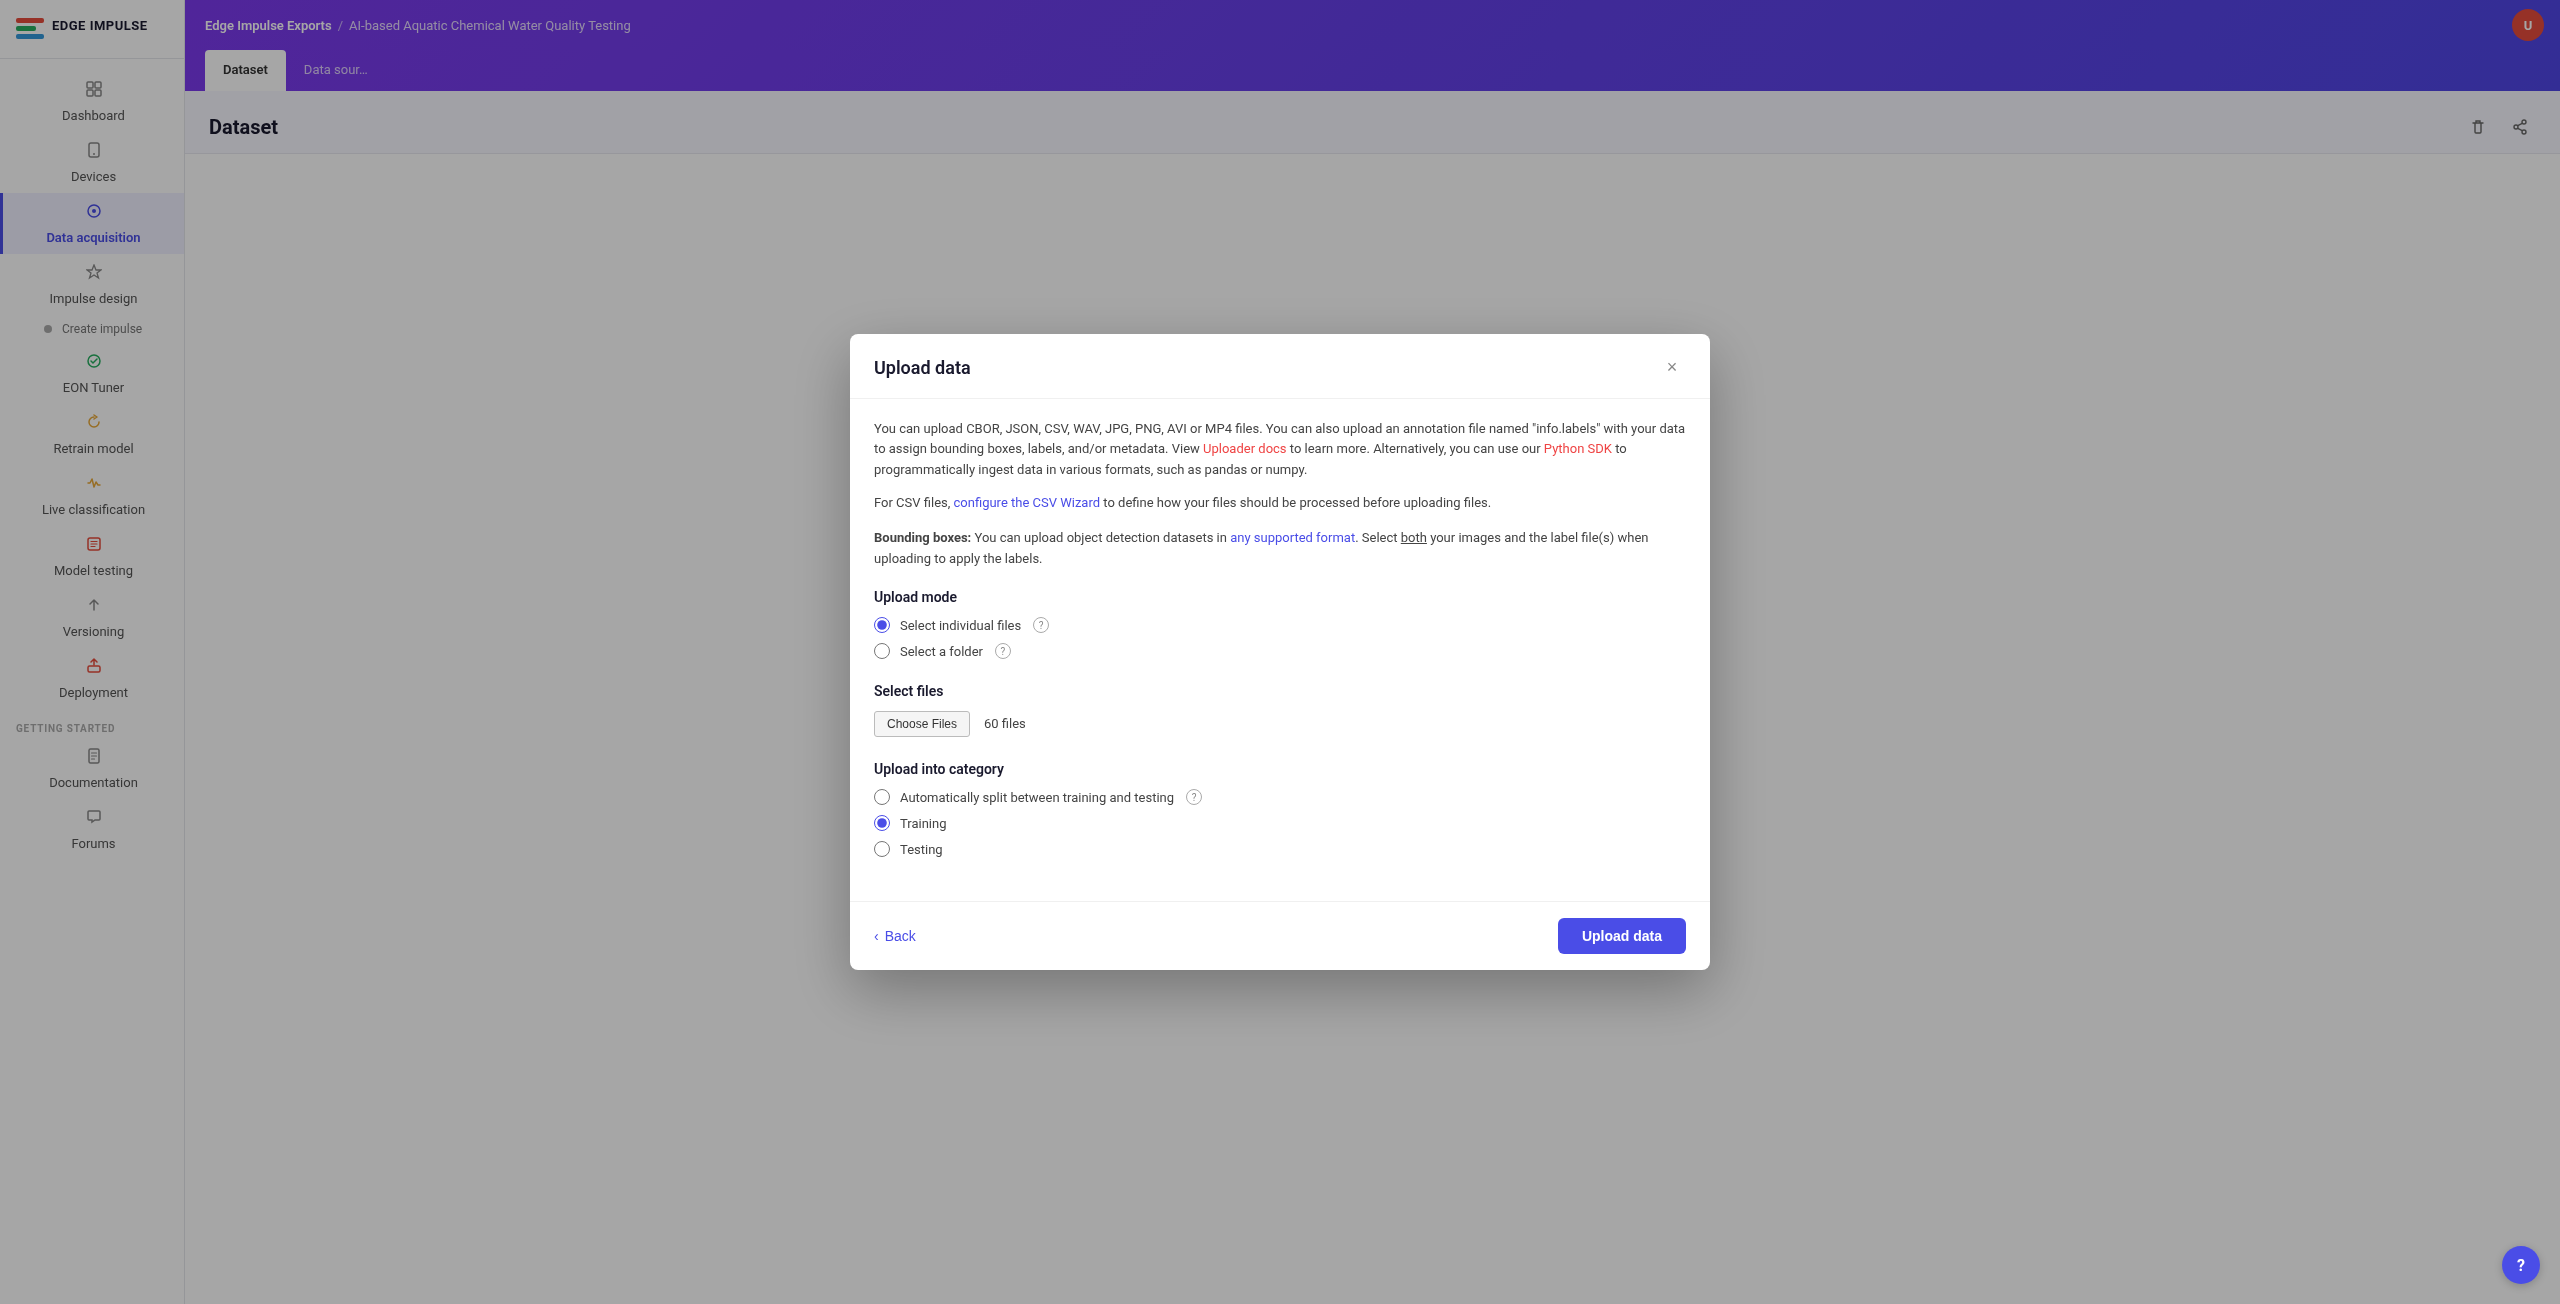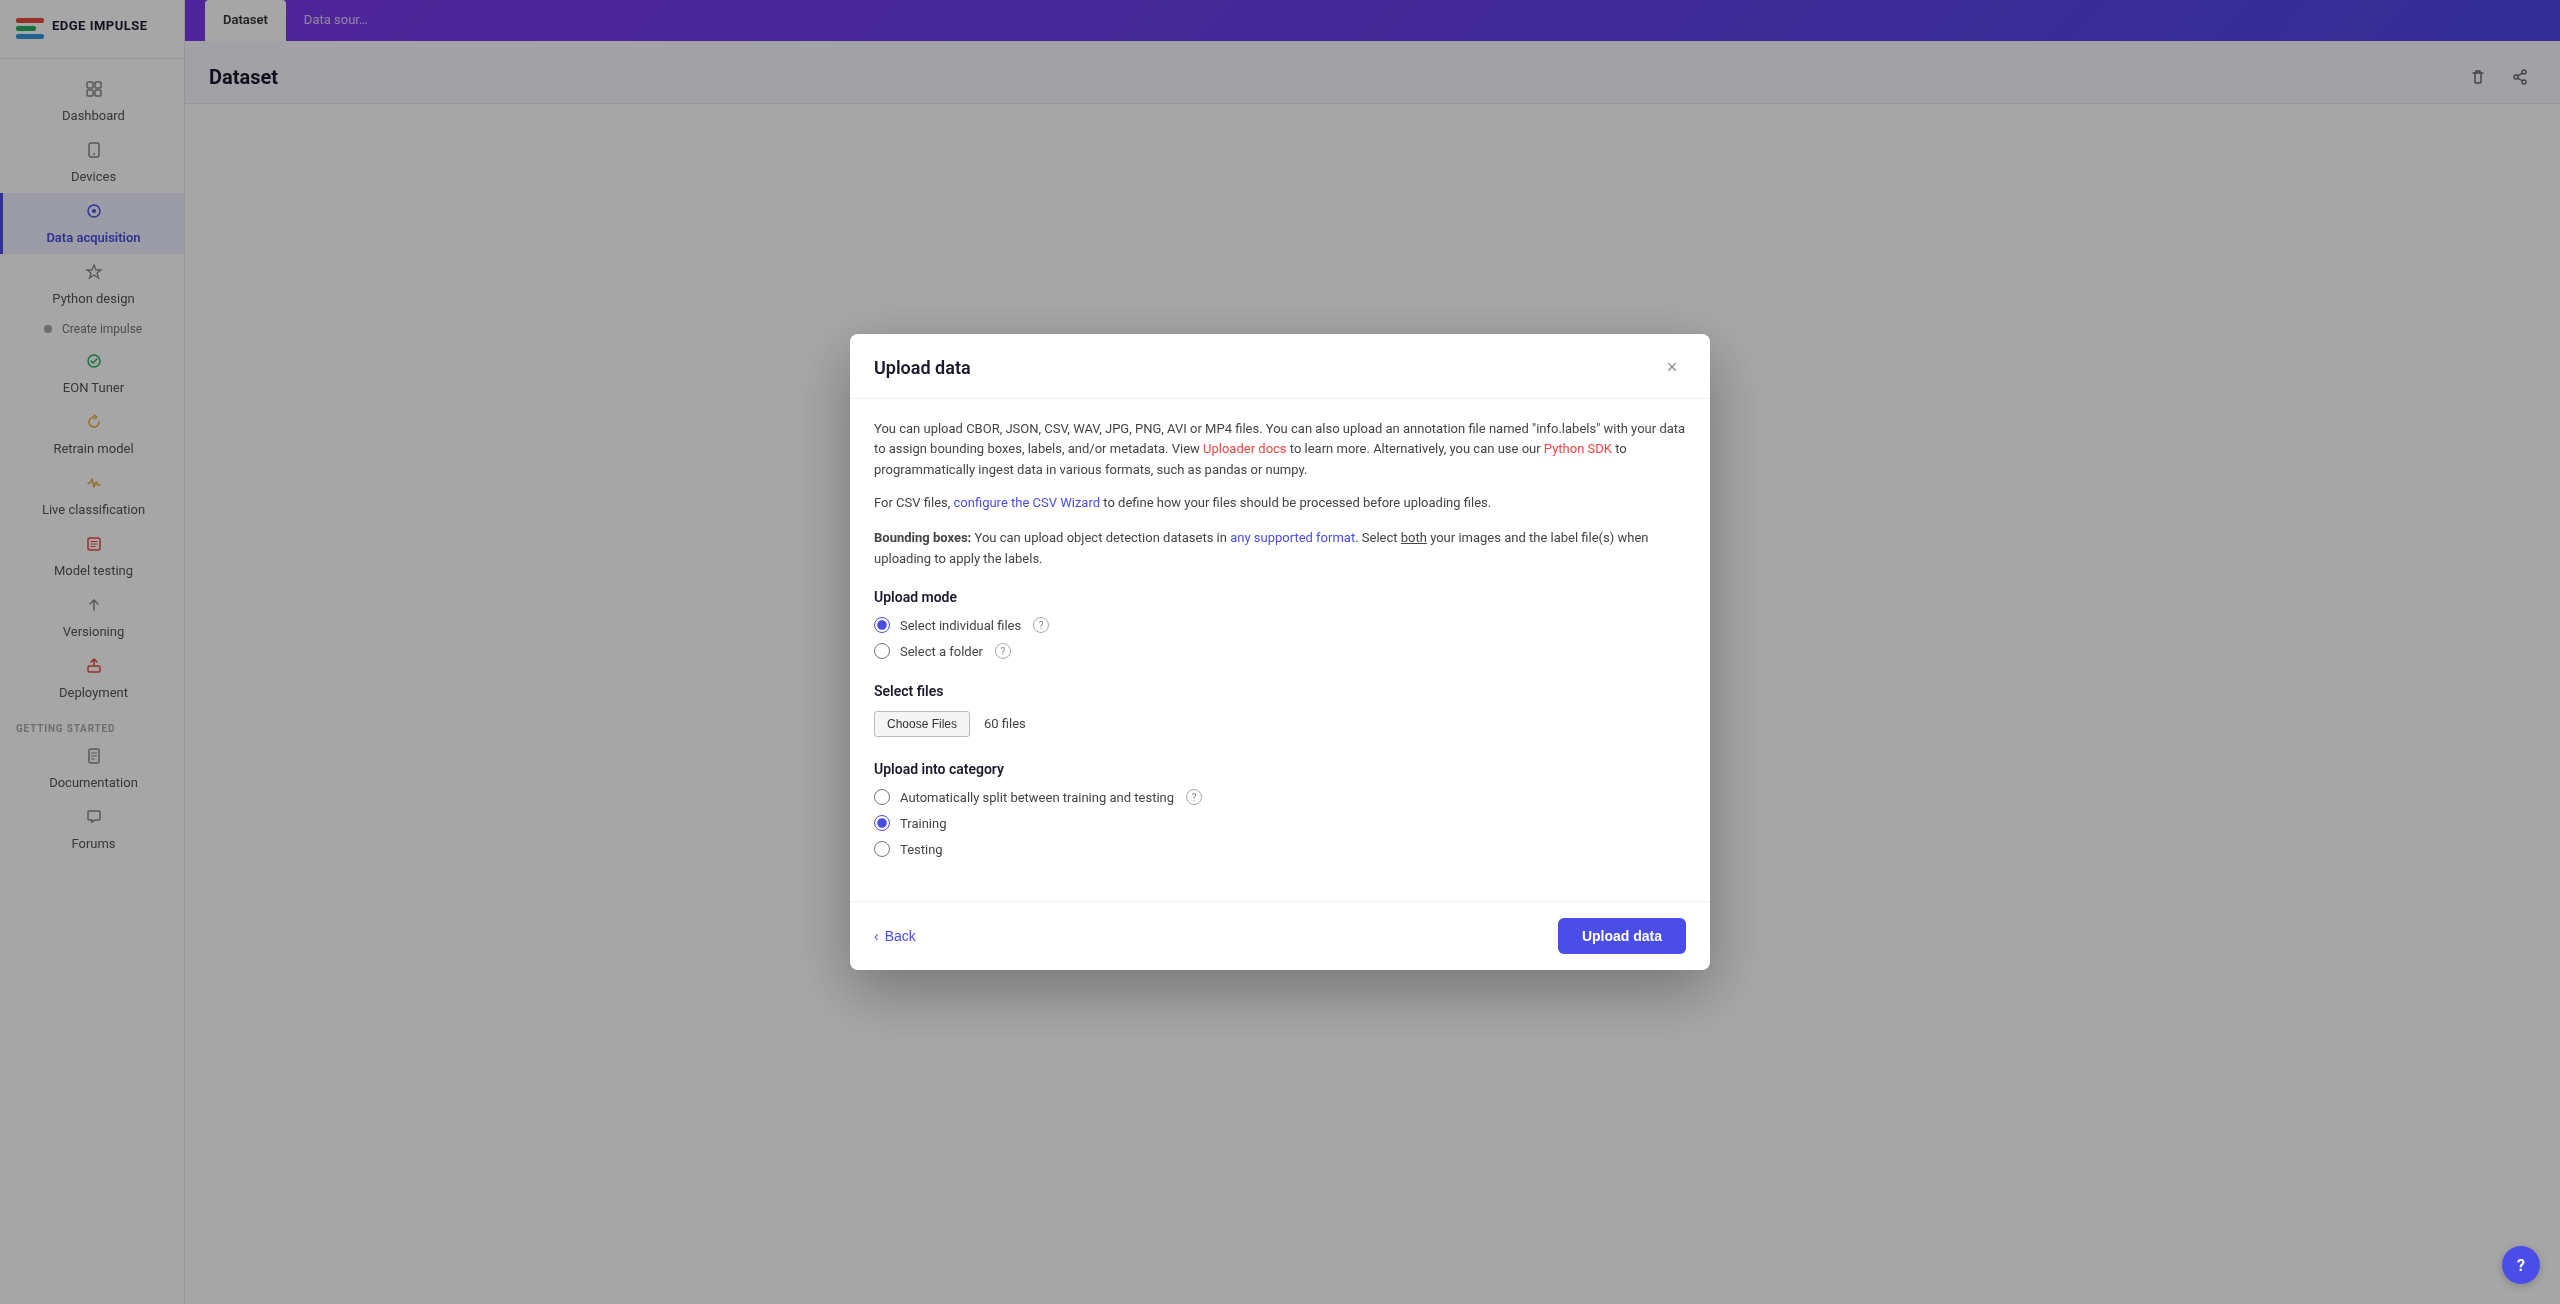--- a/index.html
+++ b/index.html
@@ -372,21 +372,21 @@
       </span>
       <span>Data acquisition</span>
     </div>
 
     <div class="nav-item">
       <span class="nav-icon">
         <svg width="16" height="16" viewBox="0 0 16 16" fill="none">
             <path d="M8 1l2 5h5l-4 3 1.5 5L8 11l-4.5 3L5 9 1 6h5z" stroke="#888" stroke-width="1.3" fill="none"></path>
           </svg>
       </span>
-      <span>Python design</span>
+      <span>Impulse design</span>
     </div>
 
     <div class="nav-sub-item">
       <span class="nav-sub-dot"></span>
       <span>Create impulse</span>
     </div>
 
     <div class="nav-item">
       <span class="nav-icon">
         <svg width="16" height="16" viewBox="0 0 16 16" fill="none">
@@ -462,20 +462,28 @@
         <svg width="16" height="16" viewBox="0 0 16 16" fill="none">
             <path d="M2 3a1 1 0 0 1 1-1h10a1 1 0 0 1 1 1v7a1 1 0 0 1-1 1H9l-3 2v-2H3a1 1 0 0 1-1-1V3z" stroke="#888" stroke-width="1.5"></path>
           </svg>
       </span>
       <span>Forums</span>
     </div>
   </div>
 </div>
 
 <div class="main">
+  <div class="top-bar">
+    <span class="top-bar-title">Edge Impulse Exports</span>
+    <span class="top-bar-sep">/</span>
+    <span class="top-bar-sub">AI-based Aquatic Chemical Water Quality Testing</span>
+    <div class="top-bar-avatar">
+      <span>U</span>
+    </div>
+  </div>
 
   <div class="content-area">
     <div class="content-inner">
       <div class="tab-bar">
         <div class="tab active">
           <span>Dataset</span>
         </div>
         <div class="tab">
           <span>Data sour…</span>
         </div>

